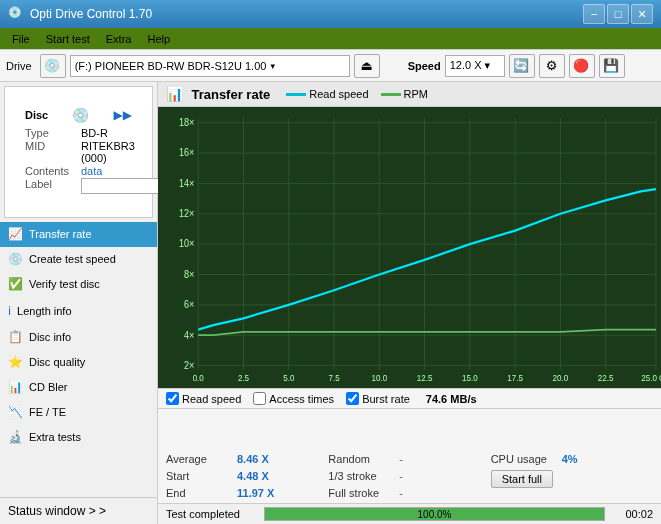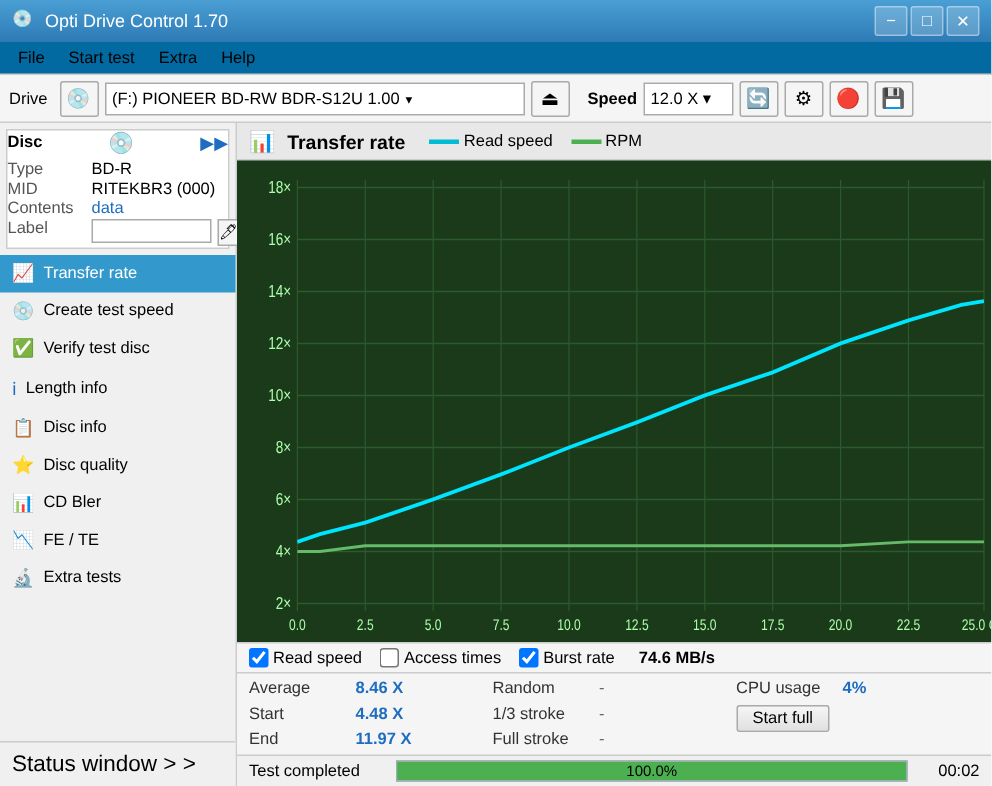--- a/index.html
+++ b/index.html
@@ -20,21 +20,21 @@
     .title-buttons { display: flex; gap: 2px; }
     .title-btn {
       width: 22px; height: 20px; border: 1px solid rgba(255,255,255,0.4);
       background: rgba(255,255,255,0.2); color: white; cursor: pointer;
       display: flex; align-items: center; justify-content: center; font-size: 11px;
       border-radius: 2px;
     }
 
     
     .menu-bar {
-      background: #0369a1;
+      background: #4d7c0f;
       border-bottom: 1px solid #ccc;
       height: 22px;
       display: flex;
       align-items: center;
       padding: 0 4px;
     }
     .menu-item {
       padding: 2px 8px;
       cursor: pointer;
       font-size: 11px;
@@ -64,21 +64,21 @@
       flex: 1;
       max-width: 280px;
       cursor: pointer;
     }
     .drive-select-arrow { margin-left: 4px; font-size: 9px; }
     .toolbar-btn {
       width: 26px; height: 24px; border: 1px solid #aaa; background: #f5f5f5;
       cursor: pointer; display: flex; align-items: center; justify-content: center;
       font-size: 13px; border-radius: 2px;
     }
-    .speed-label { font-size: 11px; font-weight: bold; margin-left: 8px; }
+    .speed-label { font-size: 11px; font-weight: bold; margin-left: 24px; }
     .speed-select {
       border: 1px solid #aaa; background: white; height: 22px; padding: 0 4px;
       font-size: 11px; width: 60px; display: flex; align-items: center; cursor: pointer;
     }
 
     
     .main-layout {
       display: flex;
       height: calc(524px - 28px - 22px - 32px);
     }
@@ -91,21 +91,21 @@
       display: flex;
       flex-direction: column;
       flex-shrink: 0;
     }
 
     
     .disc-panel {
       background: white;
       border: 1px solid #ccc;
       margin: 4px;
-      padding: 0;
+      padding: 20px;
       font-size: 11px;
     }
     .disc-panel-header {
       display: flex;
       justify-content: space-between;
       align-items: center;
       margin-bottom: 4px;
     }
     .disc-header-icon { font-size: 14px; }
     .disc-row { display: flex; margin-bottom: 1px; gap: 4px; }
@@ -136,21 +136,21 @@
     .nav-item.active { background: #3399cc; color: white; }
     .nav-item.active .nav-icon { color: white; }
     .nav-icon { font-size: 12px; color: #1e6dc0; }
 
     
     .status-btn {
       margin-top: auto;
       border-top: 1px solid #ccc;
       padding: 6px 8px;
       cursor: pointer;
-      font-size: 15px;
+      font-size: 12px;
       color: #000;
       background: #f0f0f0;
       display: flex;
       align-items: center;
       gap: 4px;
     }
 
     
     .content-area {
       flex: 1;
@@ -199,21 +199,21 @@
       display: flex;
       gap: 12px;
       padding: 3px 8px;
       border-bottom: 1px solid #ccc;
       align-items: center;
       font-size: 11px;
     }
     .checkbox-item { display: flex; align-items: center; gap: 3px; cursor: pointer; }
     .burst-rate-value { margin-left: 4px; color: #000; font-weight: bold; }
     .stats-rows { display: flex; padding: 2px 8px; gap: 0; }
-    .stats-col { flex: 1; display: flex; flex-direction: column; gap: 1px; }
+    .stats-col { flex: 1; display: flex; flex-direction: column; gap: 1px; margin-top: 40px; }
     .stats-row { display: flex; align-items: center; gap: 6px; padding: 2px 0; font-size: 11px; }
     .stats-lbl { width: 65px; color: #333; }
     .stats-val { color: #1e6dc0; font-weight: bold; min-width: 40px; }
     .stats-dash { color: #666; }
     .start-btn {
       border: 1px solid #aaa; background: linear-gradient(to bottom, #f5f5f5, #e0e0e0);
       padding: 2px 10px; cursor: pointer; font-size: 11px; border-radius: 2px;
       white-space: nowrap;
     }
 

